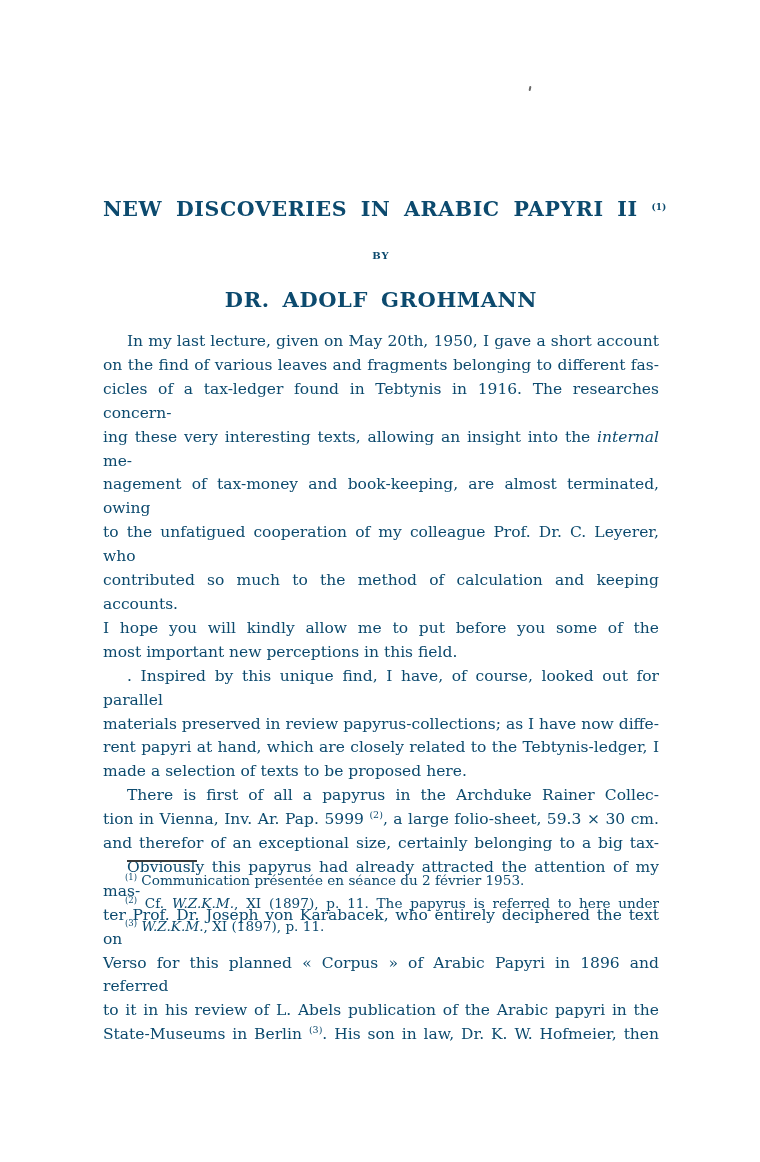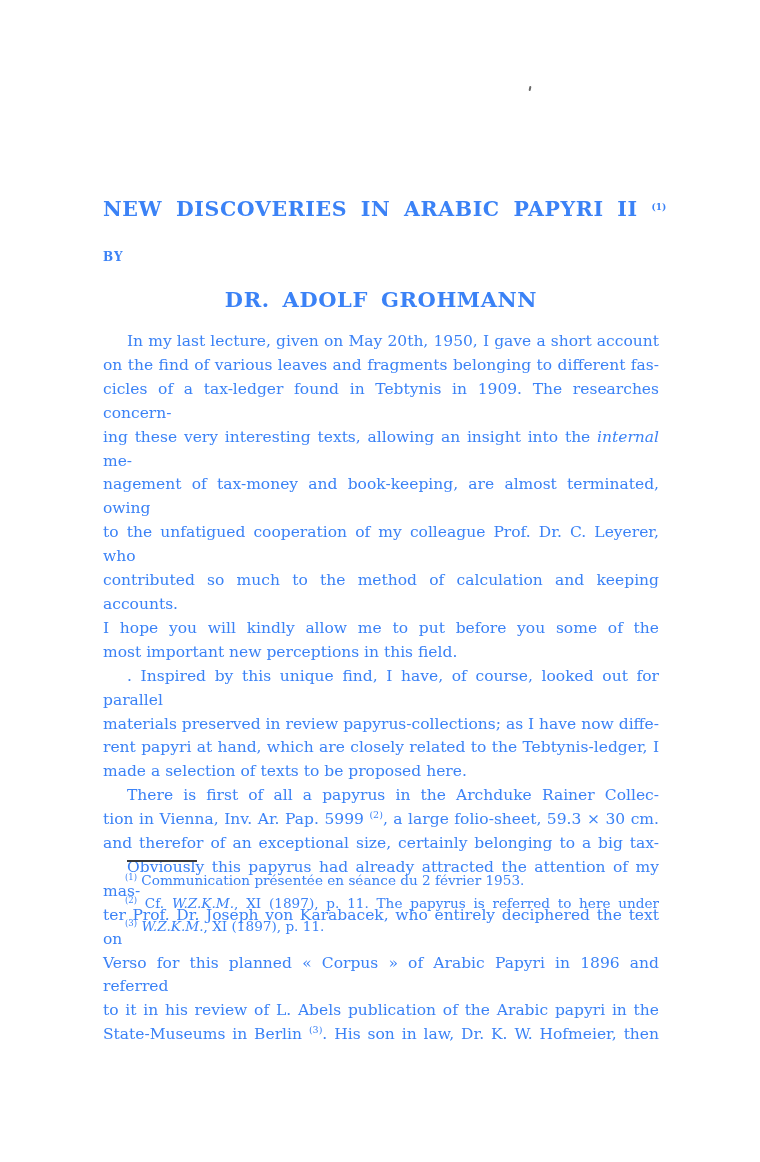--- a/index.html
+++ b/index.html
@@ -1,21 +1,21 @@
 <!DOCTYPE html>
 <html><head>
 <meta charset="utf-8">
 <style>
   html, body { margin: 0; padding: 0; background: #ffffff; }
   .page {
     position: relative;
     width: 760px;
     height: 1162px;
     background: #ffffff;
-    color: #3b82f6;
+    color: #0c4a6e;
     font-family: "DejaVu Serif", "Liberation Serif", serif;
     overflow: hidden;
   }
   .speck {
     position: absolute;
     left: 529px; top: 86px;
     width: 2px; height: 5px;
     background: #6a6a6a;
     border-radius: 1px;
     transform: rotate(12deg);
@@ -27,21 +27,22 @@
     font-size: 20.5px;
     font-weight: bold;
     letter-spacing: 0.6px;
     word-spacing: 6px;
     white-space: nowrap;
   }
   .title sup { font-size: 9px; letter-spacing: 0; }
   .byline {
     position: absolute;
     top: 250px; left: 103px; width: 556px;
-    font-size: 12px;
+    text-align: center;
+    font-size: 10px;
     font-weight: bold;
     letter-spacing: 1px;
   }
   .author {
     position: absolute;
     top: 287px; left: 103px; width: 556px;
     text-align: center;
     font-size: 21px;
     font-weight: bold;
     letter-spacing: 0.6px;
@@ -84,21 +85,21 @@
   <h1 class="title" style="margin:0;">NEW DISCOVERIES IN ARABIC PAPYRI II <sup>(1)</sup></h1>
 
   <div class="byline">BY</div>
 
   <div class="author">DR. ADOLF GROHMANN</div>
 
   <div class="body-text">
       <div class="para">
         <div class="line first">In my last lecture, given on May 20th, 1950, I gave a short account</div>
         <div class="line">on the find of various leaves and fragments belonging to different fas-</div>
-        <div class="line">cicles of a tax-ledger found in Tebtynis in 1909. The researches concern-</div>
+        <div class="line">cicles of a tax-ledger found in Tebtynis in 1916. The researches concern-</div>
         <div class="line">ing these very interesting texts, allowing an insight into the <i>internal</i> me-</div>
         <div class="line">nagement of tax-money and book-keeping, are almost terminated, owing</div>
         <div class="line">to the unfatigued cooperation of my colleague Prof. Dr. C. Leyerer, who</div>
         <div class="line">contributed so much to the method of calculation and keeping accounts.</div>
         <div class="line">I hope you will kindly allow me to put before you some of the</div>
         <div class="line last">most important new perceptions in this field.</div>
       </div>
       <div class="para">
         <div class="line first">. Inspired by this unique find, I have, of course, looked out for parallel</div>
         <div class="line">materials preserved in review papyrus-collections; as I have now diffe-</div>

